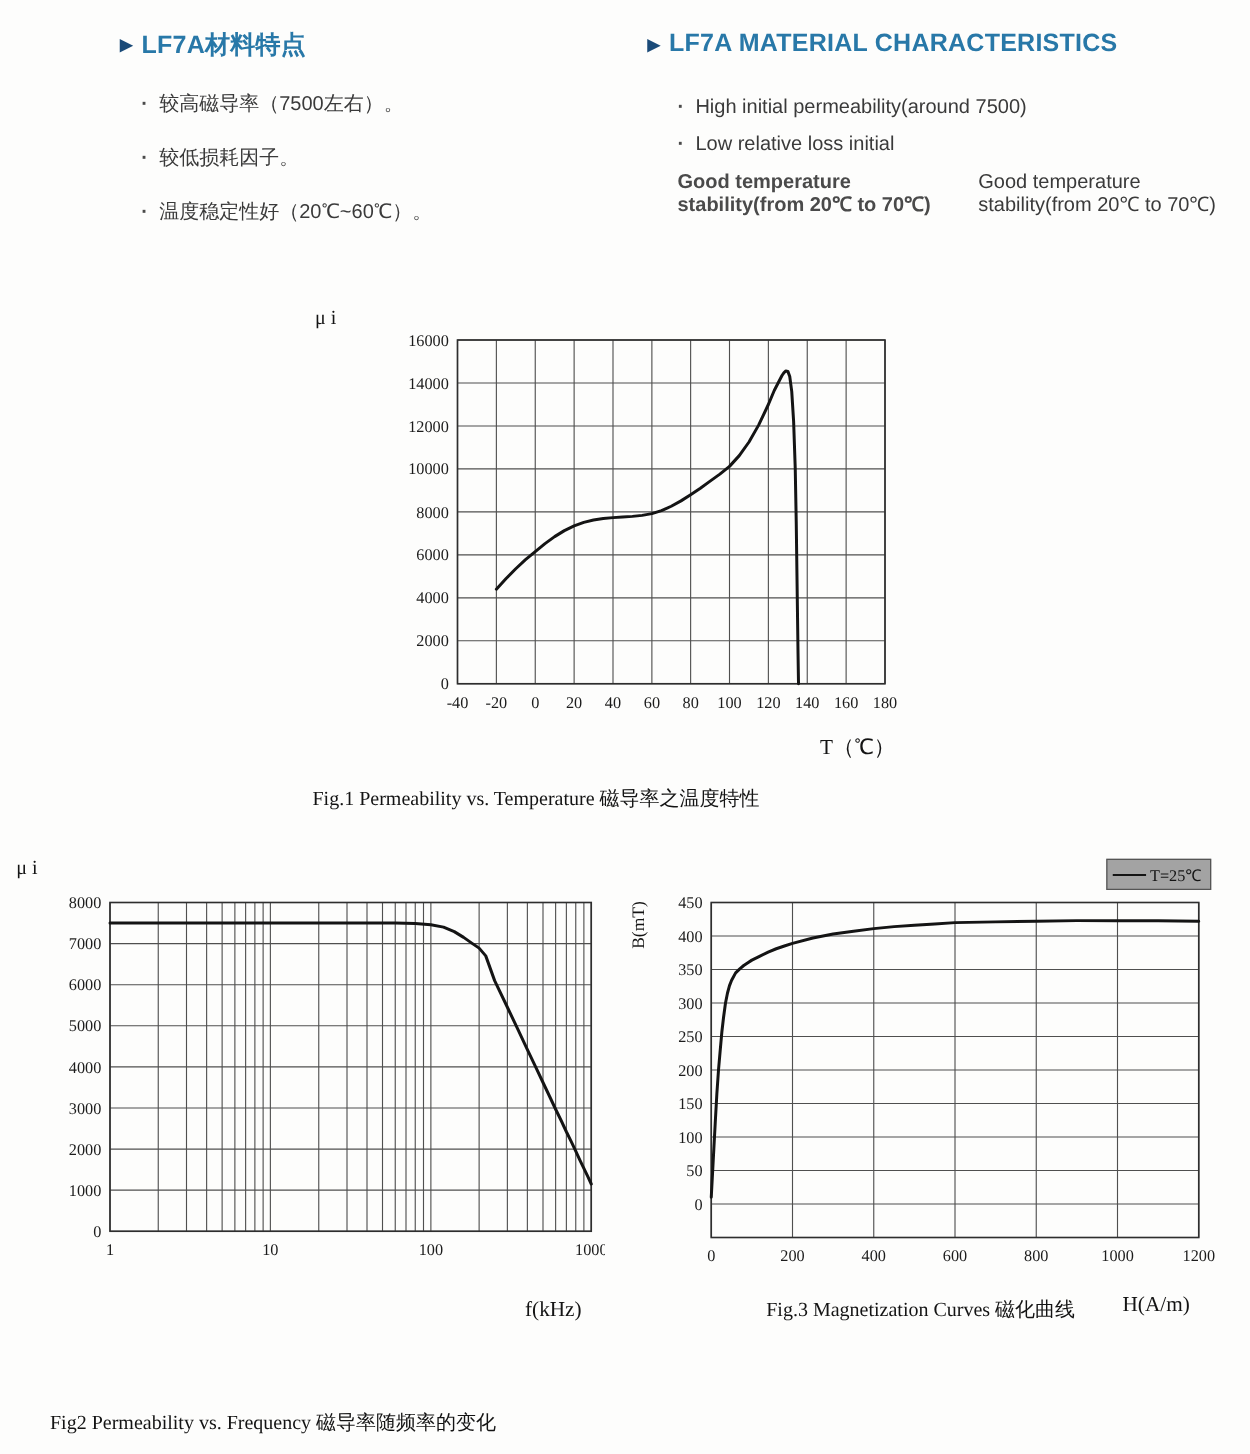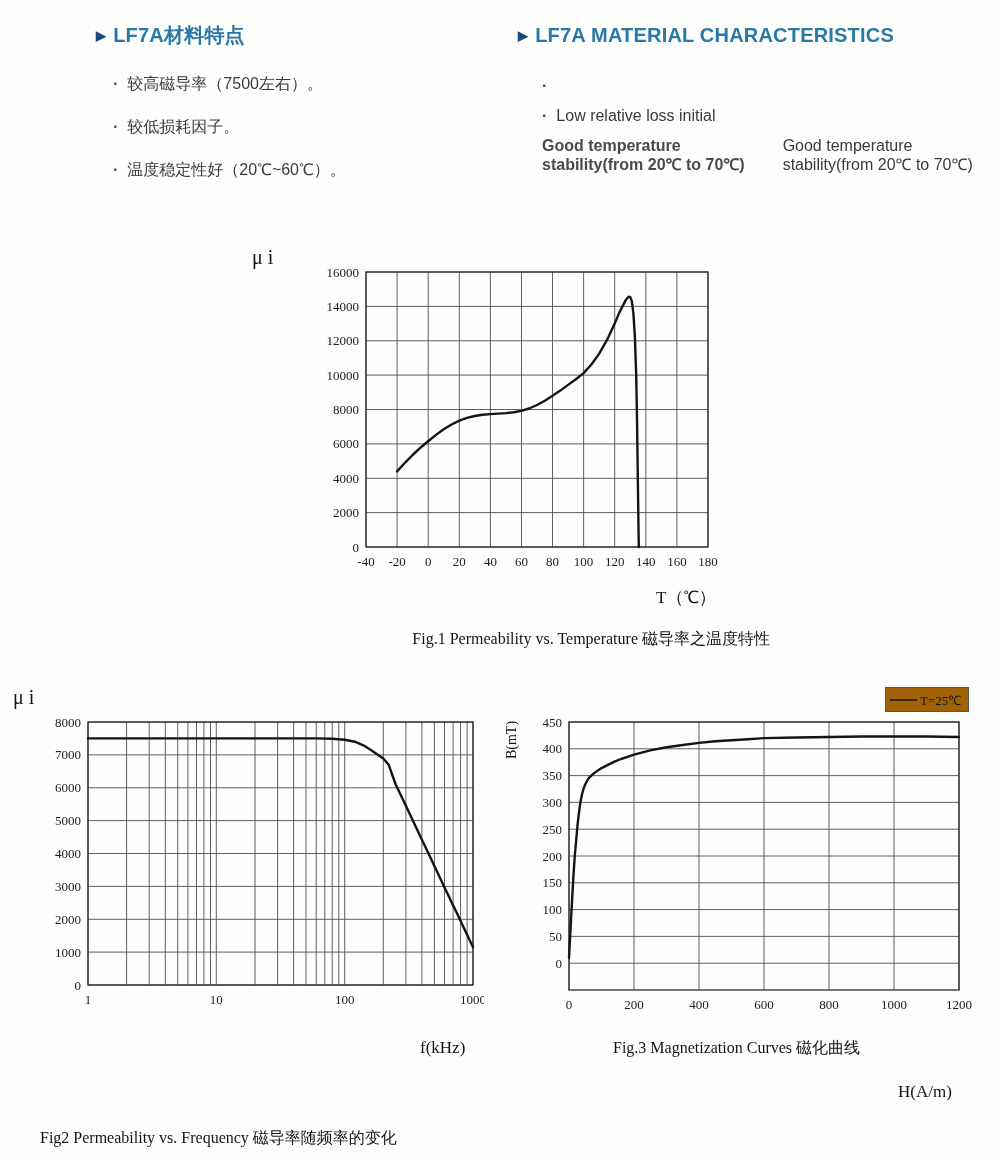--- a/index.html
+++ b/index.html
@@ -14,27 +14,27 @@
   
   .sec-title{display:flex;align-items:center;gap:7px;font-size:20px;font-weight:700;letter-spacing:.2px;}
   .sec-title .arrow{font-size:13px;line-height:1;}
   .bullets{display:flex;flex-direction:column;}
   .bullet{display:flex;align-items:flex-start;font-size:16px;color:#3a3a3a;}
   .bullet .dot{font-weight:700;margin-right:9px;color:#4a4a4a;}
   .bullets.cn .bullet{margin-bottom:22px;line-height:21px;}
   .bullets.en .bullet{margin-bottom:11px;line-height:19px;}
   
   .serif{font-family:"Liberation Serif",serif;color:#141414;}
-  .ylab{font-size:20px;}
+  .ylab{font-size:16px;}
   .xlab{font-size:17px;}
   .caption{font-size:16px;white-space:nowrap;}
   svg text.tick{font-family:"Liberation Serif",serif;font-size:13px;fill:#1c1c1c;}
   .legend-box{
     display:flex;align-items:center;gap:3px;
-    border:1px solid #555;background:#a16207;
+    border:1px solid #555;background:#a3a3a3;
     padding:0 3px 0 4px;box-sizing:border-box;
     font-family:"Liberation Serif",serif;font-size:13px;color:#141414;
     white-space:nowrap;
   }
   .rot{transform:rotate(-90deg);transform-origin:center;text-align:center;font-size:14px;white-space:nowrap;}
 </style>
 </head>
 <body>
 
 <div class="abs sec-title" style="left:96px;top:22px;color:#2878a8;">
@@ -58,20 +58,21 @@
   </div>
   <div class="bullet">
     <span class="dot">·</span>
     <span>温度稳定性好（20℃~60℃）。</span>
   </div>
 </div>
 
 <div class="abs bullets en" style="left:542px;top:76px;">
   <div class="bullet">
     <span class="dot">·</span>
+    <span>High initial permeability(around 7500)</span>
   </div>
   <div class="bullet">
     <span class="dot">·</span>
     <span>Low relative loss initial</span>
   </div>
   <div class="bullet">
     <span class="dot">Good temperature stability(from 20℃ to 70℃)</span>
     <span>Good temperature stability(from 20℃ to 70℃)</span>
   </div>
 </div>
@@ -117,21 +118,21 @@
     <text x="59" y="259.1" text-anchor="end" class="tick">2000</text>
     <text x="59" y="224.8" text-anchor="end" class="tick">4000</text>
     <text x="59" y="190.4" text-anchor="end" class="tick">6000</text>
     <text x="59" y="156.0" text-anchor="end" class="tick">8000</text>
     <text x="59" y="121.6" text-anchor="end" class="tick">10000</text>
     <text x="59" y="87.3" text-anchor="end" class="tick">12000</text>
     <text x="59" y="52.9" text-anchor="end" class="tick">14000</text>
     <text x="59" y="18.5" text-anchor="end" class="tick">16000</text>
   </svg>
 <div class="abs serif xlab" style="left:656px;top:586px;">T（℃）</div>
-<div class="abs serif caption" style="left:250px;top:629px;width:520px;text-align:right;">Fig.1 Permeability vs. Temperature 磁导率之温度特性</div>
+<div class="abs serif caption" style="left:250px;top:629px;width:520px;text-align:left;">Fig.1 Permeability vs. Temperature 磁导率之温度特性</div>
 
 <div class="abs serif ylab" style="left:13px;top:686px;">μ i</div>
 <svg class="abs" style="left:28px;top:708px;" width="456" height="300">
     <line x1="60.0" y1="14" x2="60.0" y2="277" stroke="#4f4f4f" stroke-width="0.9"></line>
     <line x1="98.6" y1="14" x2="98.6" y2="277" stroke="#4f4f4f" stroke-width="0.9"></line>
     <line x1="121.2" y1="14" x2="121.2" y2="277" stroke="#4f4f4f" stroke-width="0.9"></line>
     <line x1="137.3" y1="14" x2="137.3" y2="277" stroke="#4f4f4f" stroke-width="0.9"></line>
     <line x1="149.7" y1="14" x2="149.7" y2="277" stroke="#4f4f4f" stroke-width="0.9"></line>
     <line x1="159.9" y1="14" x2="159.9" y2="277" stroke="#4f4f4f" stroke-width="0.9"></line>
     <line x1="168.5" y1="14" x2="168.5" y2="277" stroke="#4f4f4f" stroke-width="0.9"></line>
@@ -222,14 +223,14 @@
     <text x="67" y="100.1" text-anchor="end" class="tick">350</text>
     <text x="67" y="73.3" text-anchor="end" class="tick">400</text>
     <text x="67" y="46.5" text-anchor="end" class="tick">450</text>
   </svg>
 <div class="abs legend-box" style="left:885px;top:687px;width:84px;height:25px;">
   <svg width="27" height="6">
       <line x1="0" y1="3" x2="27" y2="3" stroke="#141414" stroke-width="1.5"></line>
     </svg>
   <span>T=25℃</span>
 </div>
-<div class="abs serif xlab" style="left:898px;top:1034px;margin-top:48px;">H(A/m)</div>
+<div class="abs serif xlab" style="left:898px;top:1034px;">H(A/m)</div>
 <div class="abs serif caption" style="left:613px;top:1038px;">Fig.3 Magnetization Curves 磁化曲线</div>
 
 </body></html>

